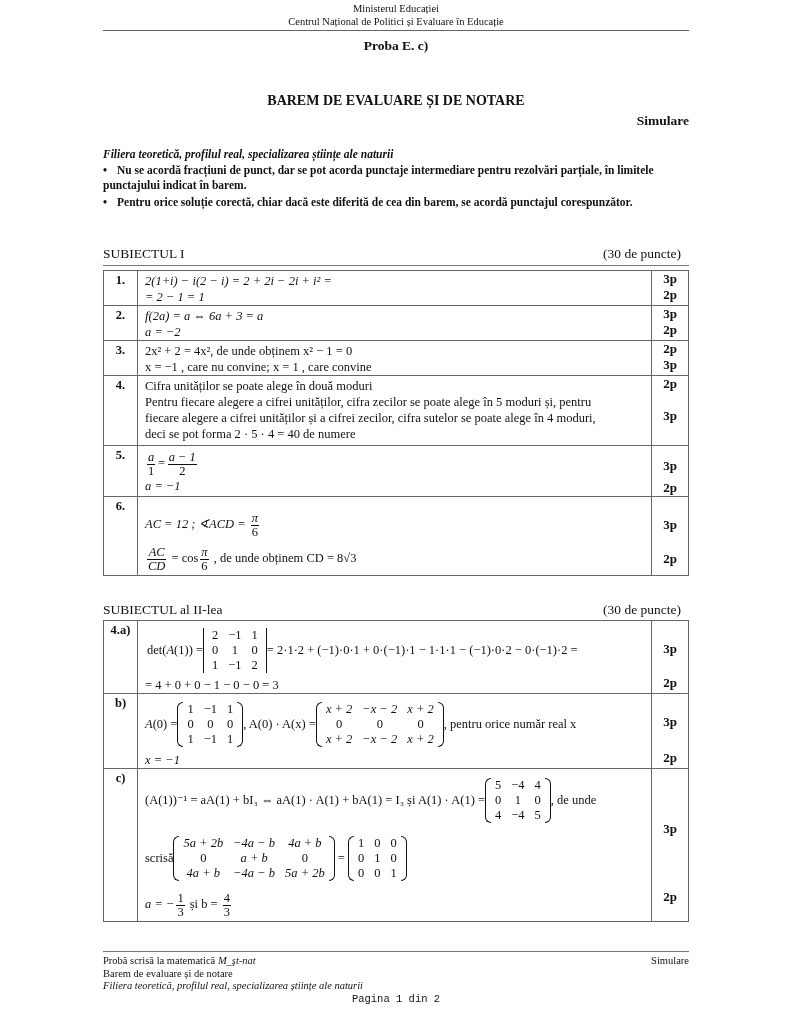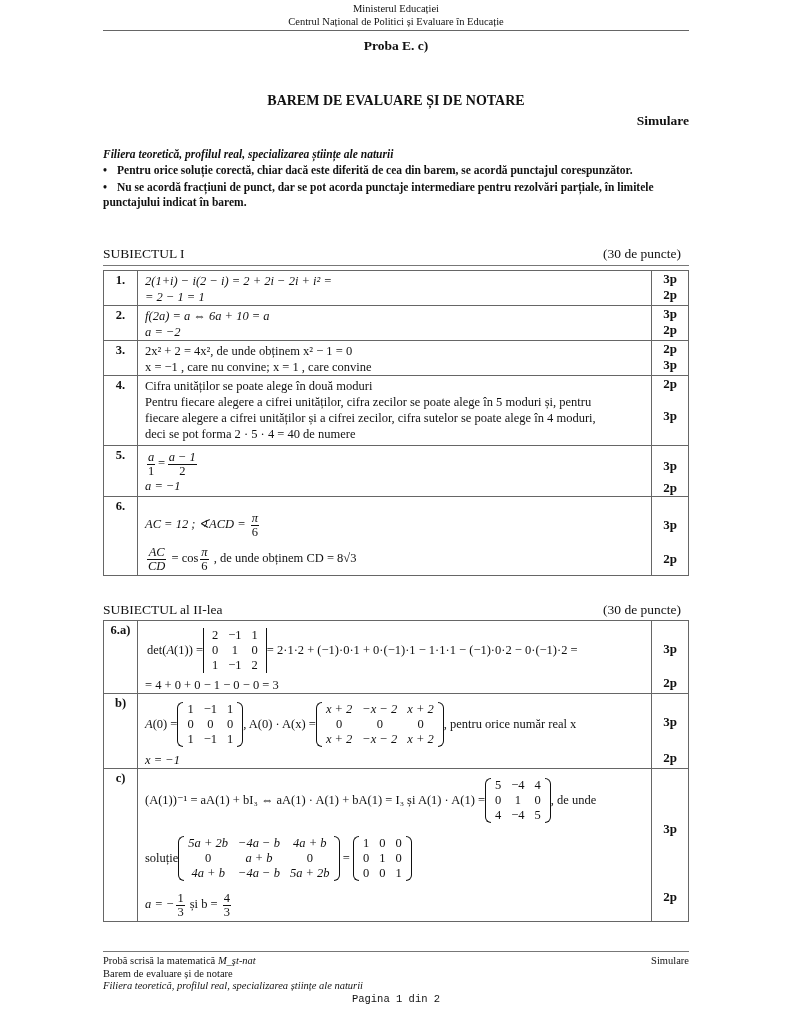--- a/index.html
+++ b/index.html
@@ -60,22 +60,22 @@
   <div class="hdr-rule"></div>
 
   <div class="title-block">
     <div>Proba E. c)</div>
   </div>
   <div class="barem">BAREM DE EVALUARE ȘI DE NOTARE</div>
   <div class="simulare-top">Simulare</div>
 
   <div class="filiera">Filiera teoretică, profilul real, specializarea științe ale naturii</div>
   <div class="rules">
+    <div><span class="dot">•</span><span>Nu se acordă fracțiuni de punct, dar se pot acorda punctaje intermediare pentru rezolvări parțiale, în limitele punctajului indicat în barem.</span></div>
     <div><span class="dot">•</span><span>Pentru orice soluție corectă, chiar dacă este diferită de cea din barem, se acordă punctajul corespunzător.</span></div>
-    <div><span class="dot">•</span><span>Nu se acordă fracțiuni de punct, dar se pot acorda punctaje intermediare pentru rezolvări parțiale, în limitele punctajului indicat în barem.</span></div>
   </div>
 
   <div class="subj" style="top:246px;">
     <span>SUBIECTUL I</span>
     <span class="pts">(30 de puncte)</span>
   </div>
   <div class="subj-rule" style="top:265px;"></div>
 
   <table class="grid" style="top:270px;">
     <tbody>
@@ -86,21 +86,21 @@
         <div class="line i">= 2 − 1 = 1</div>
       </td>
       <td class="pts">
         <div class="line">3p</div>
         <div class="line">2p</div>
       </td>
     </tr>
     <tr>
       <td class="num">2.</td>
       <td class="sol">
-        <div class="line i">f(2a) = a ⇔ 6a + 10 = a</div>
+        <div class="line i">f(2a) = a ⇔ 6a + 3 = a</div>
         <div class="line i">a = −2</div>
       </td>
       <td class="pts">
         <div class="line">3p</div>
         <div class="line">2p</div>
       </td>
     </tr>
     <tr>
       <td class="num">3.</td>
       <td class="sol">
@@ -158,21 +158,21 @@
 
   <div class="subj" style="top:602px;">
     <span>SUBIECTUL al II-lea</span>
     <span class="pts">(30 de puncte)</span>
   </div>
 
   <table class="grid" style="top:620px;">
 
     <tbody>
         <tr>
-      <td class="num">6.a)</td>
+      <td class="num">4.a)</td>
       <td class="sol">
         <div style="height:54px; display:flex; align-items:center; white-space:nowrap;">
           <span style="padding-left:2px;">det(<i>A</i>(1)) = </span>
           <span class="mat det">
             <table>
               <tbody>
                     <tr>
                       <td class="r">2</td>
                       <td class="r">−1</td>
                       <td class="r">1</td>
@@ -280,21 +280,21 @@
                       <td class="r">4</td>
                       <td class="r">−4</td>
                       <td class="r">5</td>
                     </tr>
             </tbody>
                 </table>
           </span>
           <span>,  de  unde</span>
         </div>
         <div style="height:58px; display:flex; align-items:center; white-space:nowrap;">
-          <span>soluție </span>
+          <span>scrisă </span>
           <span class="mat par">
             <table>
               <tbody>
                     <tr>
                       <td>5a + 2b</td>
                       <td>−4a − b</td>
                       <td>4a + b</td>
                     </tr>
               <tr>
                       <td class="r">0</td>

